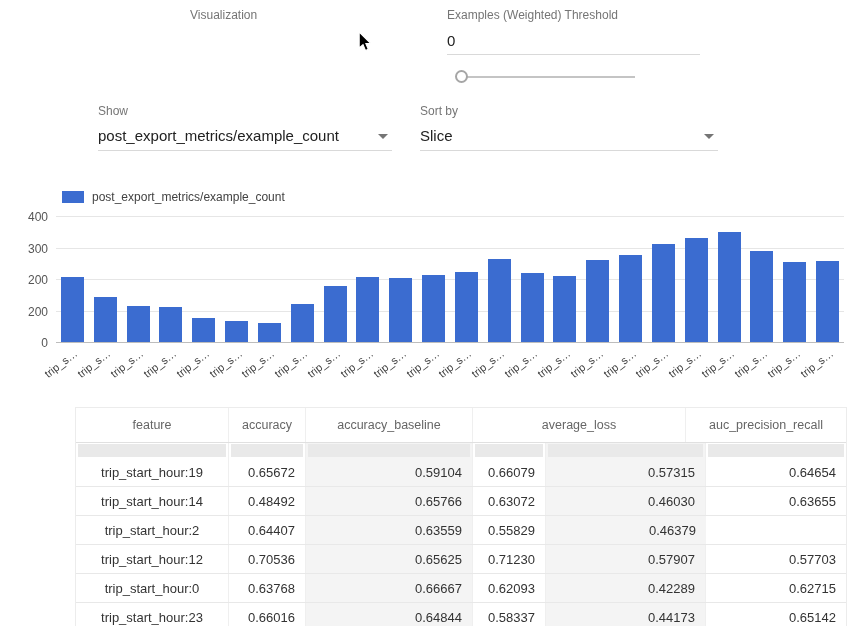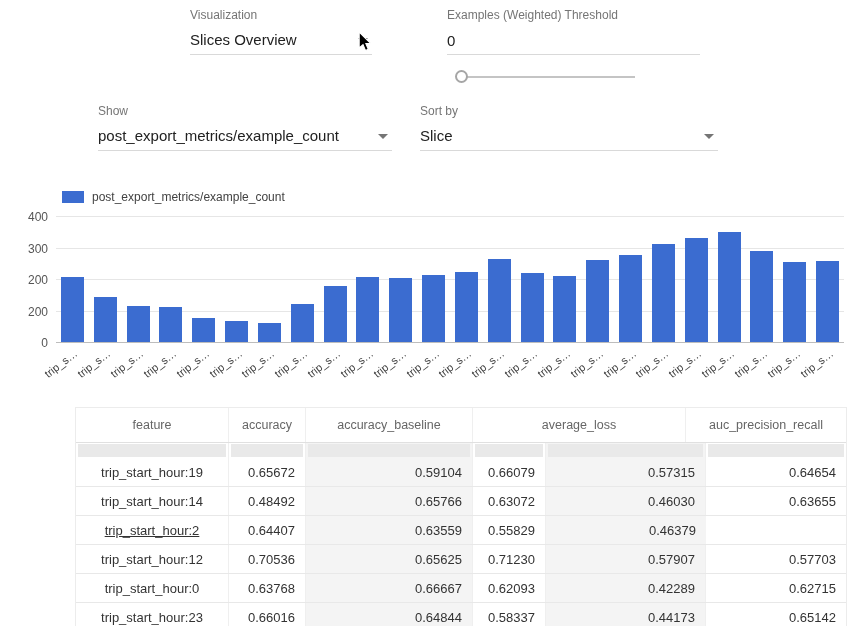--- a/index.html
+++ b/index.html
@@ -58,24 +58,20 @@
   .shaded{background:#f4f4f4;}
   .t-header>:last-child,.t-filter>:last-child,.tr>:last-child{border-right:none;}
 </style>
 </head>
 <body>
 
 <div class="page">
 
   <div class="ctl" id="ctl-visualization">
     <div class="ctl-label">Visualization</div>
-    <div class="select">
-      <span>Slices Overview</span>
-      <span class="dd-arrow"></span>
-    </div>
   </div>
 
   <div class="ctl" id="ctl-threshold">
     <div class="ctl-label">Examples (Weighted) Threshold</div>
     <input class="txt-input" type="text" value="0" style="">
   </div>
   <div class="slider">
     <div class="slider-track"></div>
     <div class="slider-knob"></div>
   </div>
@@ -204,21 +200,21 @@
         </div>
         <div class="tr">
           <div class="td feat" style="width: 153px;">trip_start_hour:14</div>
           <div class="td num" style="width: 77px;">0.48492</div>
           <div class="td num shaded" style="width: 167px;">0.65766</div>
           <div class="td num" style="width: 73px;">0.63072</div>
           <div class="td num shaded" style="width: 160px;">0.46030</div>
           <div class="td num" style="flex: 1 1 0%;">0.63655</div>
         </div>
         <div class="tr">
-          <div class="td feat" style="width: 153px; text-decoration: underline;">trip_start_hour:2</div>
+          <div class="td feat" style="width: 153px;">trip_start_hour:2</div>
           <div class="td num" style="width: 77px;">0.64407</div>
           <div class="td num shaded" style="width: 167px;">0.63559</div>
           <div class="td num" style="width: 73px;">0.55829</div>
           <div class="td num shaded" style="width: 160px;">0.46379</div>
         </div>
         <div class="tr">
           <div class="td feat" style="width: 153px;">trip_start_hour:12</div>
           <div class="td num" style="width: 77px;">0.70536</div>
           <div class="td num shaded" style="width: 167px; text-align: right;">0.65625</div>
           <div class="td num" style="width: 73px;">0.71230</div>

